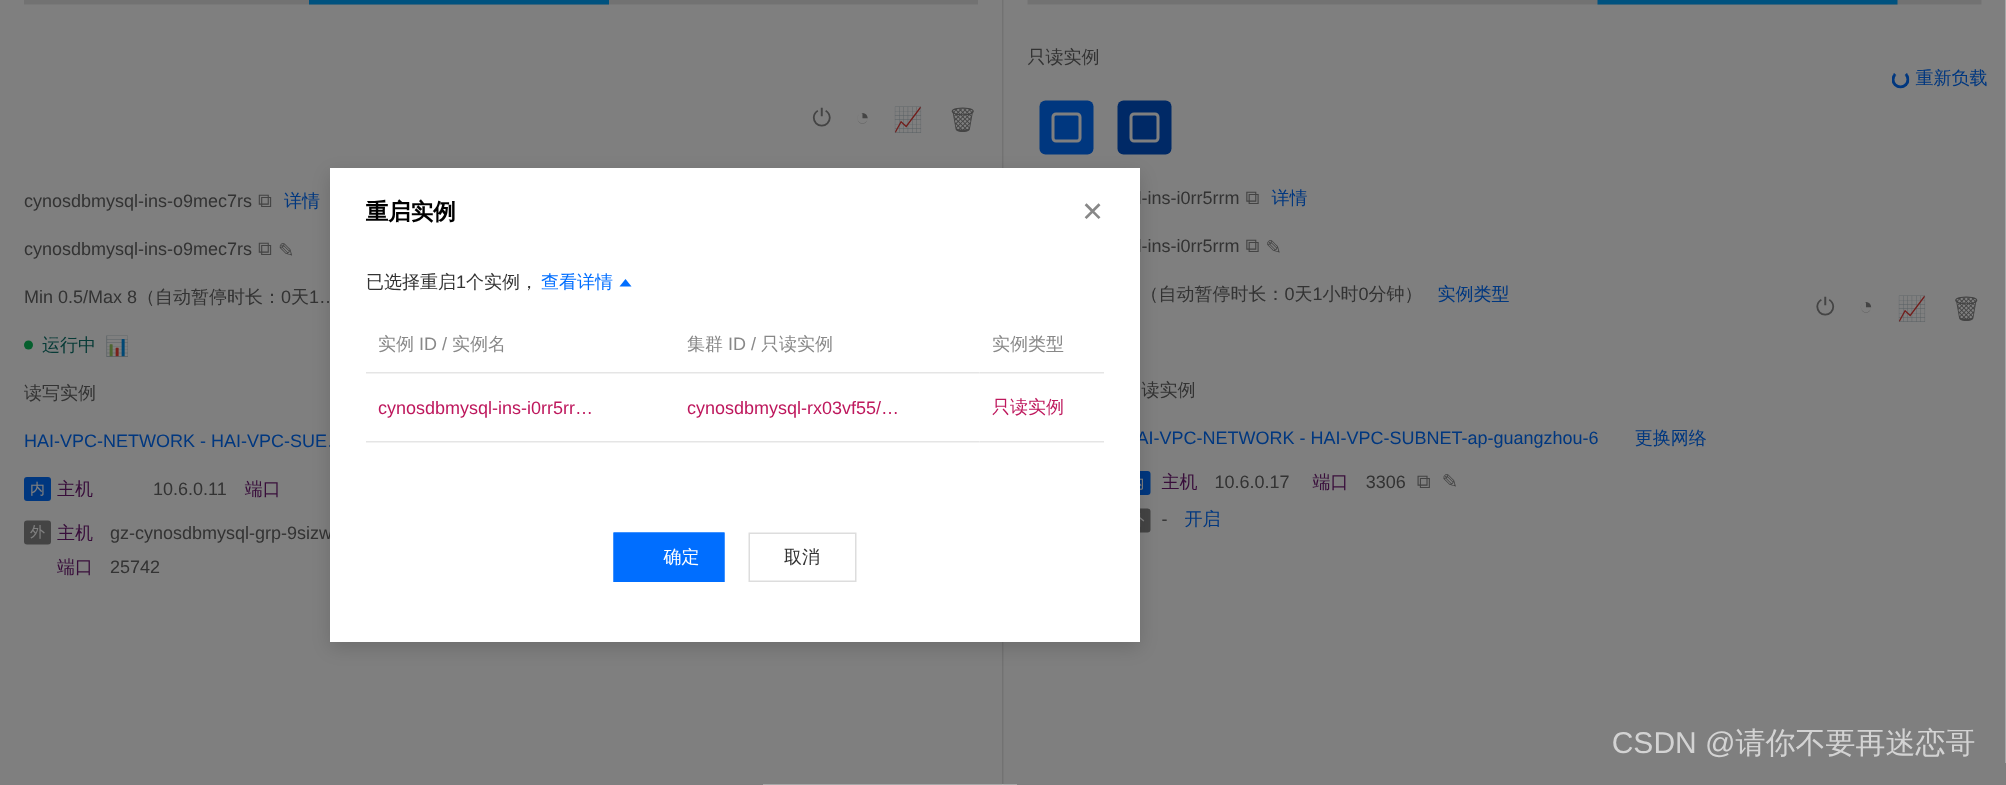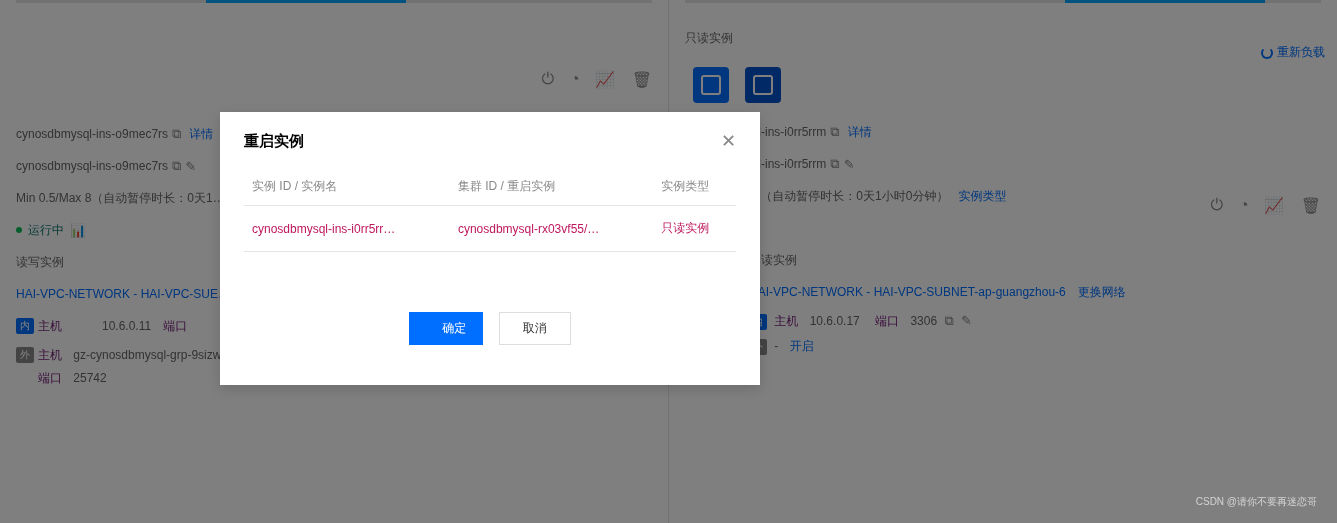--- a/index.html
+++ b/index.html
@@ -31,21 +31,21 @@
 .modal-sub { font-size: 12px; margin: 12px 0 14px; }
 .modal-sub .link { margin-left: 2px; }
 .caret-up { display: inline-block; width: 0; height: 0; border-left: 4px solid transparent; border-right: 4px solid transparent; border-bottom: 5px solid #006eff; margin-left: 4px; vertical-align: middle; }
 .mtable { width: 100%; border-collapse: collapse; font-size: 12px; }
 .mtable th { text-align: left; font-weight: 400; color: #888; padding: 10px 8px; border-bottom: 1px solid #e5e5e5; }
 .mtable td { padding: 14px 8px; border-bottom: 1px solid #e5e5e5; color: #be185d; white-space: nowrap; overflow: hidden; text-overflow: ellipsis; max-width: 160px; }
 .modal-footer { padding: 16px 0 22px; text-align: center; }
 .btn { display: inline-block; min-width: 72px; padding: 7px 16px; font-size: 12px; border-radius: 0; cursor: pointer; margin: 0 6px; text-align: center; }
 .btn-primary { background: #006eff; color: #fff; border: 1px solid #006eff; padding-left: 32px; }
 .btn-default { background: #fff; color: #333; border: 1px solid #ddd; margin-top: 44px; }
-.watermark { position: absolute; right: 20px; bottom: 14px; color: #ddd; font-size: 10px; opacity: 0.9; }
+.watermark { position: absolute; right: 20px; bottom: 14px; color: #ddd; font-size: 20px; opacity: 0.9; }
 .refresh { position: absolute; right: 12px; top: 44px; color: #006eff; font-size: 12px; }
 .refresh-icon { display: inline-block; width: 12px; height: 12px; border: 2px solid #006eff; border-radius: 50%; border-top-color: transparent; vertical-align: middle; margin-right: 4px; }
 .chart-icon { color: #006eff; margin-left: 6px; font-size: 13px; }
 .info-icon { display: inline-block; width: 12px; height: 12px; border: 1px solid #888; border-radius: 50%; font-size: 9px; text-align: center; line-height: 12px; color: #888; margin-left: 2px; }
 </style>
 </head>
 <body>
 
 <div class="bg">
 
@@ -161,21 +161,21 @@
     </div>
 
     <div class="row">
       <span class="kv-label">实例类型</span>
       <span>只读实例</span>
     </div>
 
     <div class="row">
       <span class="kv-label">所属网络</span>
       <span class="link">HAI-VPC-NETWORK - HAI-VPC-SUBNET-ap-guangzhou-6</span>
-      <span class="link" style="margin-left:12px;">更换网络</span>
+      <span class="link" style="margin-left:24px;">更换网络</span>
     </div>
 
     <div class="row" style="align-items:flex-start;">
       <span class="kv-label">只读地址</span>
       <div>
         <div>
           <span class="badge-in">内</span>
           <span class="kv-label" style="min-width:auto;">主机</span>
           <span>10.6.0.17</span>
           <span class="kv-label" style="margin-left:12px;min-width:auto;">端口</span>
@@ -193,25 +193,28 @@
   </div>
 </div>
 
 <div class="overlay"></div>
 <div class="modal">
   <div class="modal-header">
     <span class="modal-title">重启实例</span>
     <span class="modal-close">✕</span>
   </div>
   <div class="modal-body">
+    <div class="modal-sub">
+      <span>已选择重启1个实例，</span><span class="link">查看详情</span><span class="caret-up"></span>
+    </div>
     <table class="mtable">
       <thead>
         <tr>
           <th>实例 ID / 实例名</th>
-          <th>集群 ID / 重启实例</th>
+          <th>集群 ID / 只读实例</th>
           <th>实例类型</th>
         </tr>
       </thead>
       <tbody>
         <tr>
           <td>cynosdbmysql-ins-i0rr5rr…</td>
           <td>cynosdbmysql-rx03vf55/…</td>
           <td>只读实例</td>
         </tr>
       </tbody>

